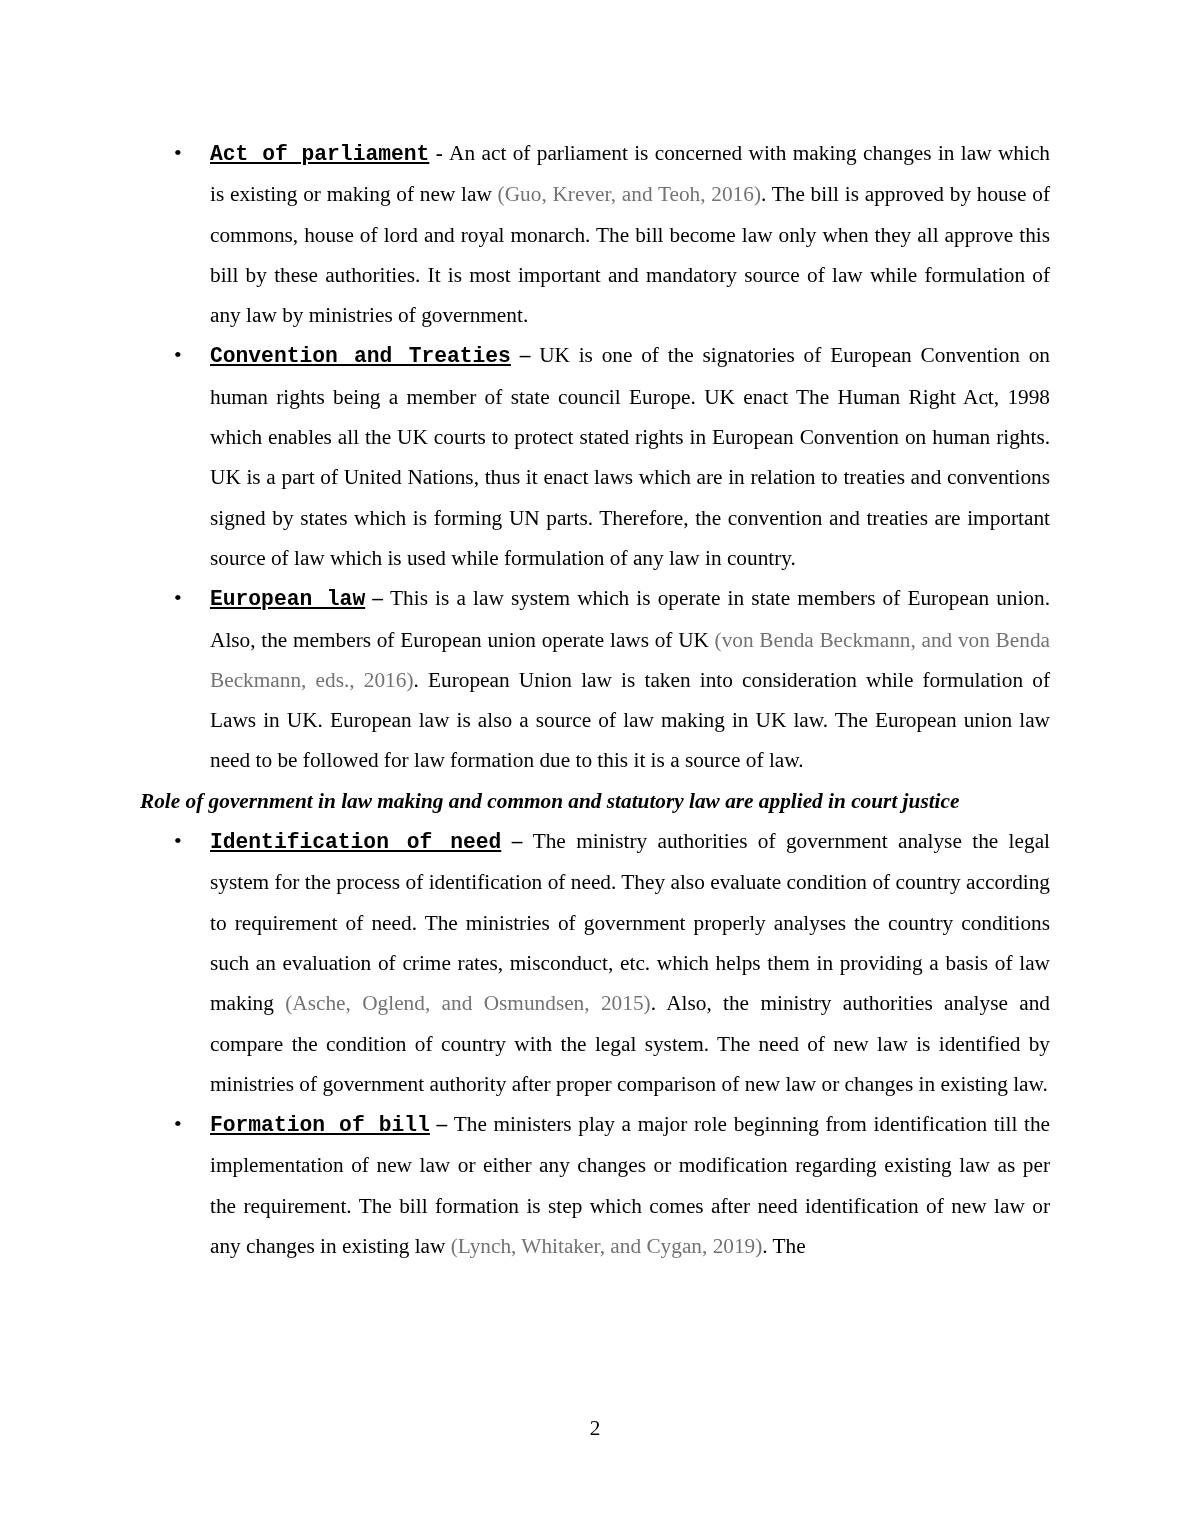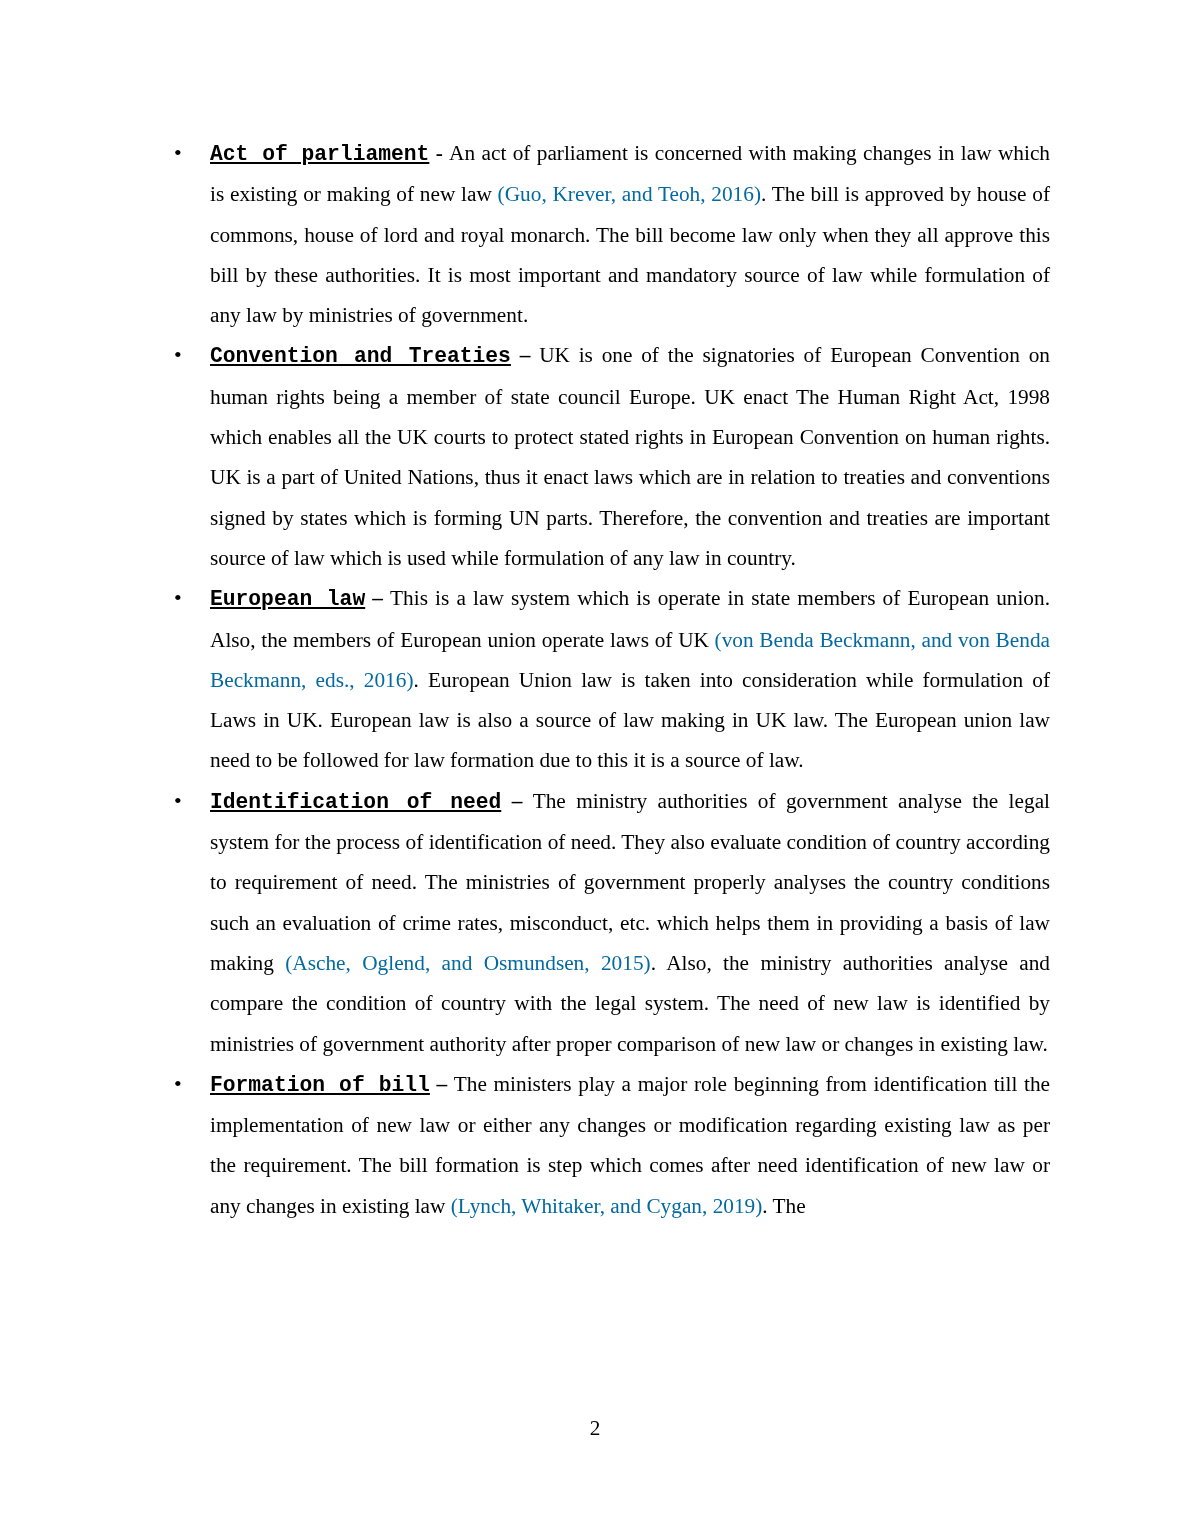--- a/index.html
+++ b/index.html
@@ -6,21 +6,21 @@
   body { width: 1190px; height: 1540px; position: relative; overflow: hidden;
          font-family: "Liberation Serif", serif; color: #000; }
   .page { position: absolute; left: 0; top: 0; width: 1190px; height: 1540px; }
   .content { position: absolute; left: 140px; top: 133px; width: 910px; }
   ul.bullets { list-style: none; margin: 0; padding: 0; }
   li.item { position: relative; padding-left: 70px; font-size: 21.3px; line-height: 40.3px;
             text-align: justify; }
   .bullet { position: absolute; left: 34px; top: 0; font-size: 22px; line-height: 40.3px; }
   .term { font-weight: bold; text-decoration: underline; font-family: Liberation Mono, monospace; }
   .sep { font-weight: bold; }
-  .cite { color: #0369a1; }
+  .cite { color: #737373; }
   .heading { font-weight: bold; font-style: italic; font-size: 21.3px; line-height: 40.3px;
              margin: 0; white-space: nowrap; }
   .page-number { position: absolute; top: 1416px; left: 0; width: 1190px; text-align: center;
                  font-size: 21.3px; }
 </style>
 </head>
 <body>
 
 <div class="page">
   <div class="content">
@@ -33,20 +33,21 @@
       <li class="item">
         <span class="bullet">•</span>
         <span class="term">Convention and Treaties</span><span class="sep"> – </span><span>UK is one of the signatories of European Convention on human rights being a member of state council Europe. UK enact The Human Right Act, 1998 which enables all the UK courts to protect stated rights in European Convention on human rights. UK is a part of United Nations, thus it enact laws which are in relation to treaties and conventions signed by states which is forming UN parts. Therefore, the convention and treaties are important source of law which is used while formulation of any law in country.</span>
       </li>
       <li class="item">
         <span class="bullet">•</span>
         <span class="term">European law</span><span class="sep"> – </span><span>This is a law system which is operate in state members of European union. Also, the members of European union operate laws of UK </span><span class="cite">(von Benda Beckmann, and von Benda Beckmann, eds., 2016)</span><span>. European Union law is taken into consideration while formulation of Laws in UK. European law is also a source of law making in UK law. The European union law need to be followed for law formation due to this it is a source of law.</span>
       </li>
     </ul>
 
+    <p class="heading">Role of government in law making and common and statutory law are applied in court justice</p>
 
     <ul class="bullets">
       <li class="item">
         <span class="bullet">•</span>
         <span class="term">Identification of need</span><span class="sep"> – </span><span>The ministry authorities of government analyse the legal system for the process of identification of need. They also evaluate condition of country according to requirement of need. The ministries of government properly analyses the country conditions such an evaluation of crime rates, misconduct, etc. which helps them in providing a basis of law making </span><span class="cite">(Asche,  Oglend,  and Osmundsen, 2015)</span><span>. Also, the ministry authorities analyse and compare the condition of country with the legal system. The need of new law is identified by ministries of government authority after proper comparison of new law or changes in existing law.</span>
       </li>
       <li class="item">
         <span class="bullet">•</span>
         <span class="term">Formation of bill</span><span class="sep"> – </span><span>The ministers play a major role beginning from identification till the implementation of new law or either any changes or modification regarding existing law as per the requirement. The bill formation is step which comes after need identification of new law or any changes in existing law </span><span class="cite">(Lynch,  Whitaker, and Cygan,  2019)</span><span>. The</span>
       </li>

